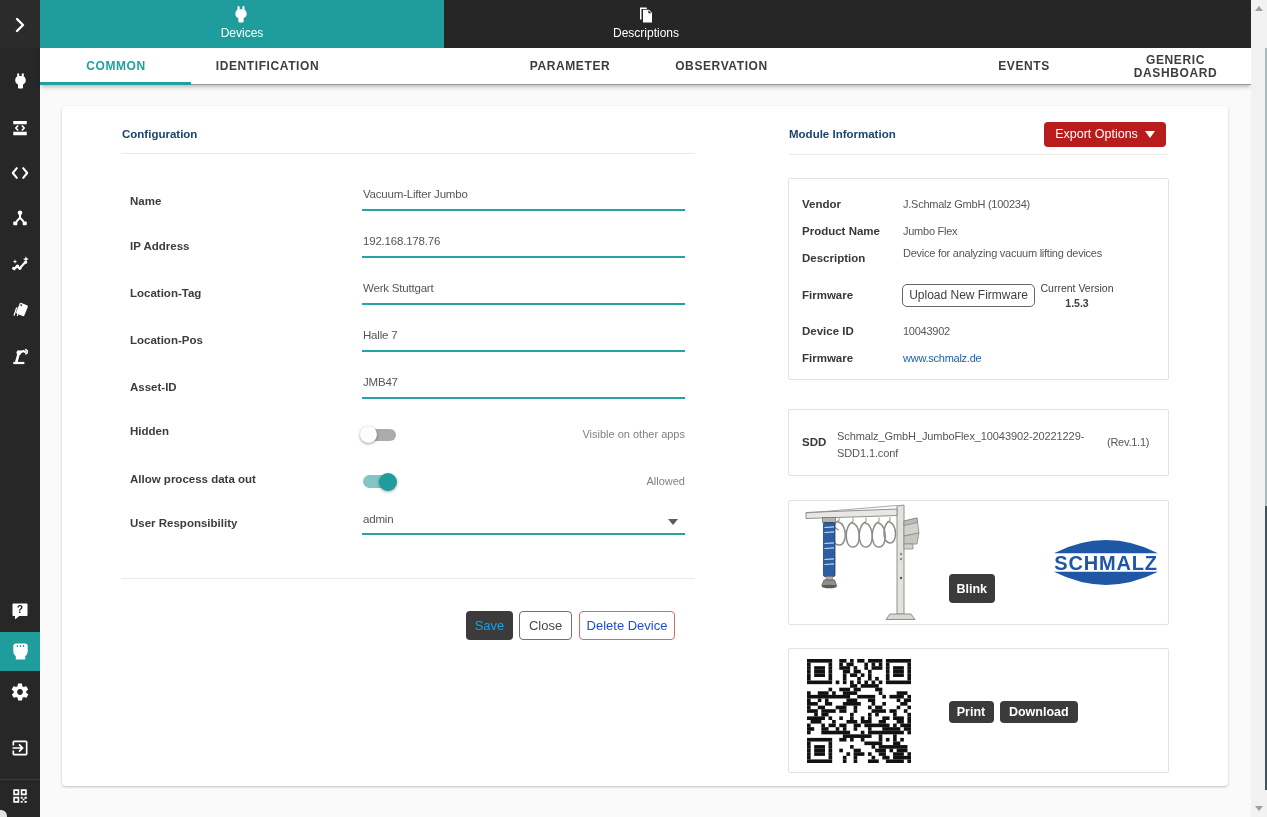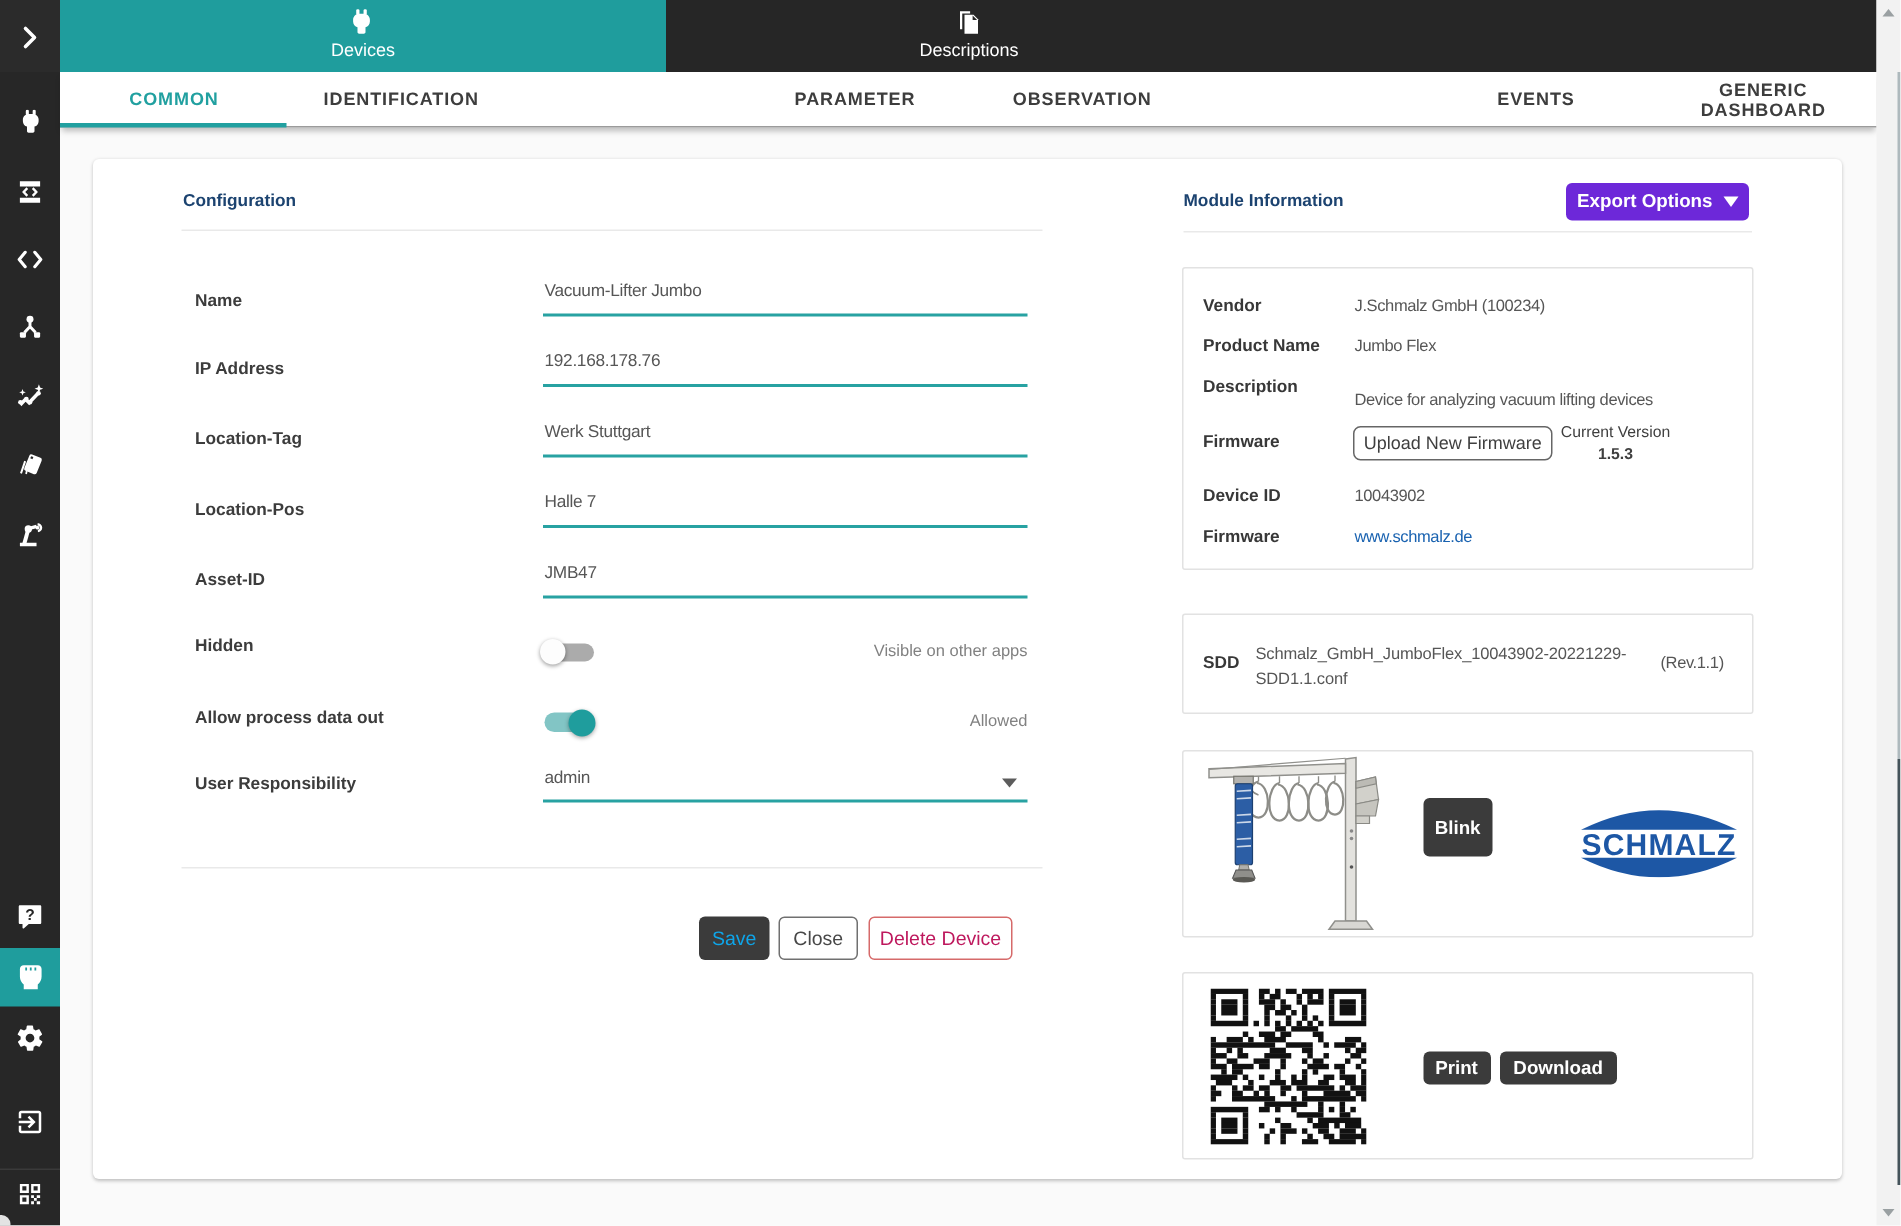--- a/index.html
+++ b/index.html
@@ -30,21 +30,21 @@
 .h1{font-size:11.5px;font-weight:bold;color:#1c4370}
 .hr{position:absolute;height:1px;background:#e9e9e9}
 .flabel{position:absolute;left:68px;font-size:11.5px;font-weight:bold;color:#3c3c3c}
 .fvalue{position:absolute;left:301px;font-size:11.5px;letter-spacing:-0.2px;color:#565656}
 .uline{position:absolute;left:300px;width:323px;height:2px;background:#28a2a2}
 .cap{position:absolute;font-size:11px;color:#818181;right:543px;text-align:right}
 
 .btn{position:absolute;border-radius:4px;font-size:13px;display:flex;align-items:center;justify-content:center}
 .btndark{background:#3b3b3b;color:#0ea5e9}
 .btnline{background:#fff;border:1.5px solid #707070;color:#484848}
-.btnred{background:#fff;border:1.5px solid #d66a6a;color:#be185d}
+.btnred{background:#fff;border:1.5px solid #d66a6a;color:#1d4ed8}
 .btnsm{position:absolute;border-radius:4px;background:#3b3b3b;color:#fff;font-size:12.5px;font-weight:600;display:flex;align-items:center;justify-content:center}
 
 .ibox{position:absolute;left:726px;width:381px;background:#fff;border:1px solid #e2e2e2;border-radius:2px}
 .ilabel{position:absolute;left:740px;font-size:11.5px;font-weight:bold;color:#383838}
 .ivalue{position:absolute;left:841px;font-size:11px;letter-spacing:-0.25px;color:#565656}
 </style>
 </head>
 <body>
 <div id="stage">
   <div class="abs" id="sidebar"></div>
@@ -209,29 +209,29 @@
     <div class="abs" style="left:606px;top:412.5px;width:0;height:0;border-left:5px solid transparent;border-right:5px solid transparent;border-top:6px solid #5c5c5c"></div>
 
     <div class="hr" style="left:59px;top:472px;width:574px"></div>
 
     <div class="btn btndark" style="left:404px;top:505px;width:47px;height:29px">Save</div>
     <div class="btn btnline" style="left:457px;top:505px;width:53px;height:29px">Close</div>
     <div class="btn btnred" style="left:517px;top:505px;width:96px;height:29px">Delete Device</div>
 
     <div class="abs h1" style="left:727px;top:21.5px">Module Information</div>
     <div class="hr" style="left:727px;top:48px;width:379px"></div>
-    <div class="btn" style="left:982px;top:16px;width:122px;height:24.5px;background:#6d28d9;color:#fff;font-weight:bold;font-size:12.5px">Export Options&nbsp;&nbsp;<span style="display:inline-block;width:0;height:0;border-left:5.5px solid transparent;border-right:5.5px solid transparent;border-top:7px solid #fff"></span></div>
+    <div class="btn" style="left:982px;top:16px;width:122px;height:24.5px;background:#b91c1c;color:#fff;font-weight:normal;font-size:12.5px">Export Options&nbsp;&nbsp;<span style="display:inline-block;width:0;height:0;border-left:5.5px solid transparent;border-right:5.5px solid transparent;border-top:7px solid #fff"></span></div>
 
     <div class="ibox" style="top:72px;height:202px"></div>
     <div class="ilabel" style="top:92px">Vendor</div>
       <div class="ivalue" style="top:92px">J.Schmalz GmbH (100234)</div>
     <div class="ilabel" style="top:119px">Product Name</div>
       <div class="ivalue" style="top:119px">Jumbo Flex</div>
     <div class="ilabel" style="top:145.5px">Description</div>
-      <div class="ivalue" style="top:155px">Device for analyzing vacuum lifting devices</div>
+      <div class="ivalue" style="top:141px">Device for analyzing vacuum lifting devices</div>
     <div class="ilabel" style="top:182.5px">Firmware</div>
     <div class="btn" style="left:840px;top:177.5px;width:133px;height:23px;border:1.2px solid #666;border-radius:5px;color:#3f3f3f;font-size:12px;background:#fff">Upload New Firmware</div>
     <div class="abs" style="left:955px;top:175px;width:120px;text-align:center;font-size:10.5px;line-height:14.5px;color:#3f3f3f">Current Version<br><b>1.5.3</b></div>
     <div class="ilabel" style="top:219px">Device ID</div>
       <div class="ivalue" style="top:219px">10043902</div>
     <div class="ilabel" style="top:246px">Firmware</div>
       <div class="ivalue" style="top:246px;color:#1962b0">www.schmalz.de</div>
 
     <div class="ibox" style="top:303px;height:67px"></div>
     <div class="ilabel" style="top:330px">SDD</div>
@@ -271,21 +271,21 @@
       <g stroke-width="0.8">
         <path d="M102 18 L115 15 L117 30 L102 33 Z" fill="#d2d1cb" stroke="#8a8a85"></path>
         <path d="M102 18 L115 15 L115.5 19.5 L102 22.5 Z" fill="#bcbbb5" stroke="#8a8a85"></path>
         <path d="M102 33 L117 30 L115 41 L102 41 Z" fill="#c6c5bf" stroke="#8a8a85"></path>
         <path d="M102 41 L111 41 L111 46 L102 46 Z" fill="#d2d1cb" stroke="#8a8a85"></path>
       </g>
       <circle cx="99" cy="51" r="1.2" fill="#888"></circle>
       <circle cx="99" cy="56" r="1.2" fill="#888"></circle>
       <circle cx="99" cy="75" r="1.2" fill="#555"></circle>
     </svg>
-    <div class="btnsm" style="left:886.5px;top:426px;width:46.5px;height:39px">Blink</div>
+    <div class="btnsm" style="left:886.5px;top:468px;width:46.5px;height:29px">Blink</div>
 
     <svg class="abs" style="left:992px;top:434px" width="104" height="45" viewBox="0 0 104 45">
       <path fill="#1d57a5" d="M0,13.2 Q52,-13 104,13.2 Z"></path>
       <path fill="#1d57a5" d="M0,31.8 Q52,58 104,31.8 Z"></path>
       <text x="52" y="30.2" text-anchor="middle" font-family="Liberation Sans" font-weight="bold" font-size="20" fill="#1d57a5" letter-spacing="0.8">SCHMALZ</text>
     </svg>
 
     <div class="ibox" style="top:542px;height:125px"></div>
     <svg class="abs" style="left:745px;top:553px" width="104" height="104" viewBox="0 0 104 104" fill="#111">
         <rect x="0.00" y="0.00" width="25.15" height="3.64"></rect>

